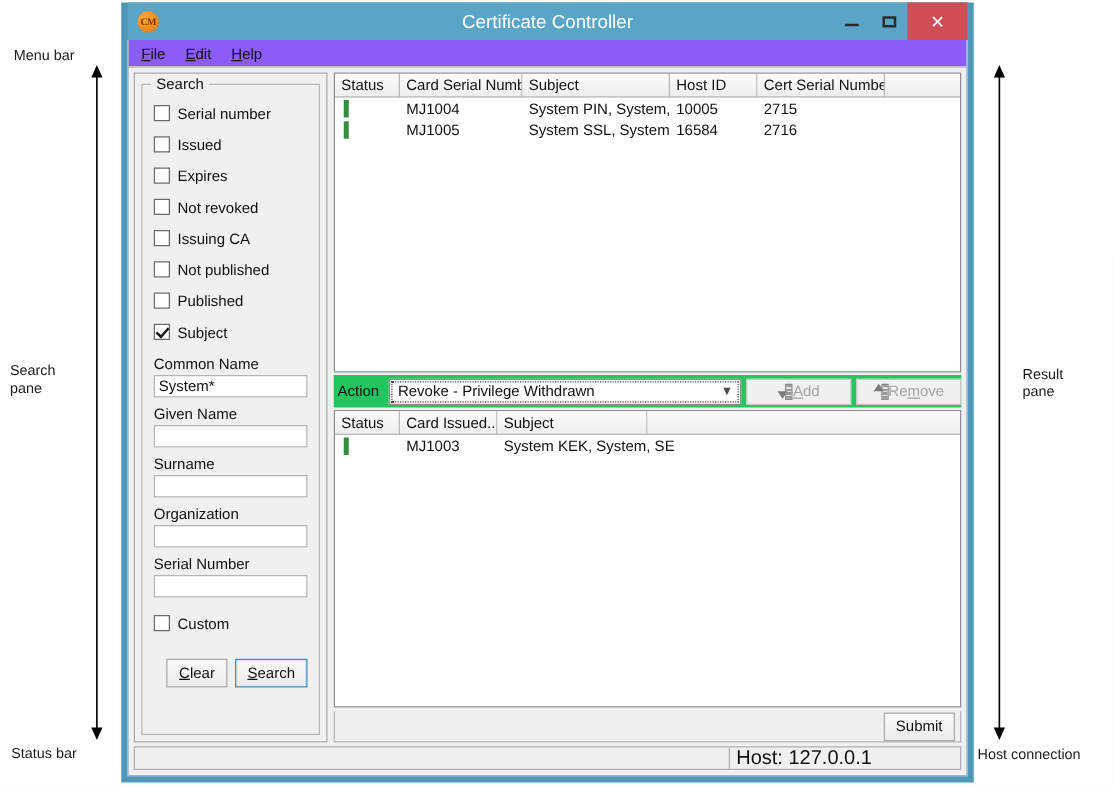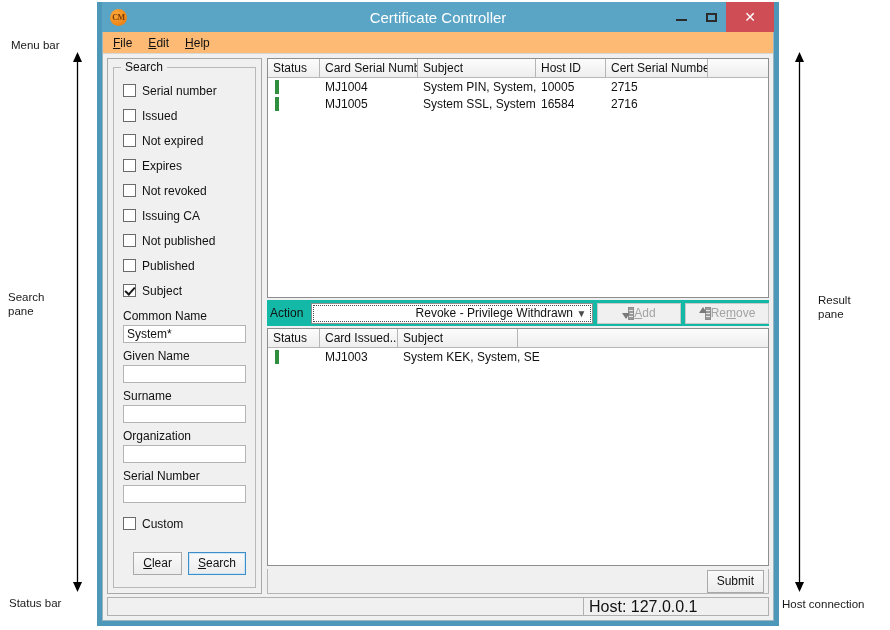--- a/index.html
+++ b/index.html
@@ -77,21 +77,21 @@
   #client {
     background: #f0f0f0;
     height: 589px;
     position: relative;
     box-sizing: border-box;
     border: 1px solid #9ab5c2;
     border-top: none;
   }
   #menubar {
     height: 21px;
-    background: #fdba74;
+    background: #8b5cf6;
     display: flex;
     align-items: center;
     padding-left: 8px;
     gap: 12px;
     border-bottom: 1px solid #d8d8d8;
   }
   .menu-item {
     font-size: 12px;
     color: #111;
     padding: 1px 2px;
@@ -245,23 +245,22 @@
     position:absolute; left:1px; bottom:1px; right:5px; height:2px;
     background:#2c2c2c;
   }
 
   
   #action-bar {
     position: absolute;
     left: 0; right: 0; top: 242px; height: 26px;
     display: flex;
     align-items: center;
-    background: #14b8a6;
+    background: #22c55e;
     gap: 4px;
-    text-align: right;
   }
   .action-label { font-size: 12px; color: #111; padding: 0 4px 0 3px; }
   .combo {
     flex: 1 1 auto;
     height: 21px;
     background: #ffffff;
     border: 1px solid #8e8e8e;
     box-sizing: border-box;
     display: flex;
     align-items: center;
@@ -422,24 +421,20 @@
               <div class="cbrow">
                 <span class="cbox"></span>
                 <span class="cblabel">Serial number</span>
               </div>
               <div class="cbrow">
                 <span class="cbox"></span>
                 <span class="cblabel">Issued</span>
               </div>
               <div class="cbrow">
                 <span class="cbox"></span>
-                <span class="cblabel">Not expired</span>
-              </div>
-              <div class="cbrow">
-                <span class="cbox"></span>
                 <span class="cblabel">Expires</span>
               </div>
               <div class="cbrow">
                 <span class="cbox"></span>
                 <span class="cblabel">Not revoked</span>
               </div>
               <div class="cbrow">
                 <span class="cbox"></span>
                 <span class="cblabel">Issuing CA</span>
               </div>

